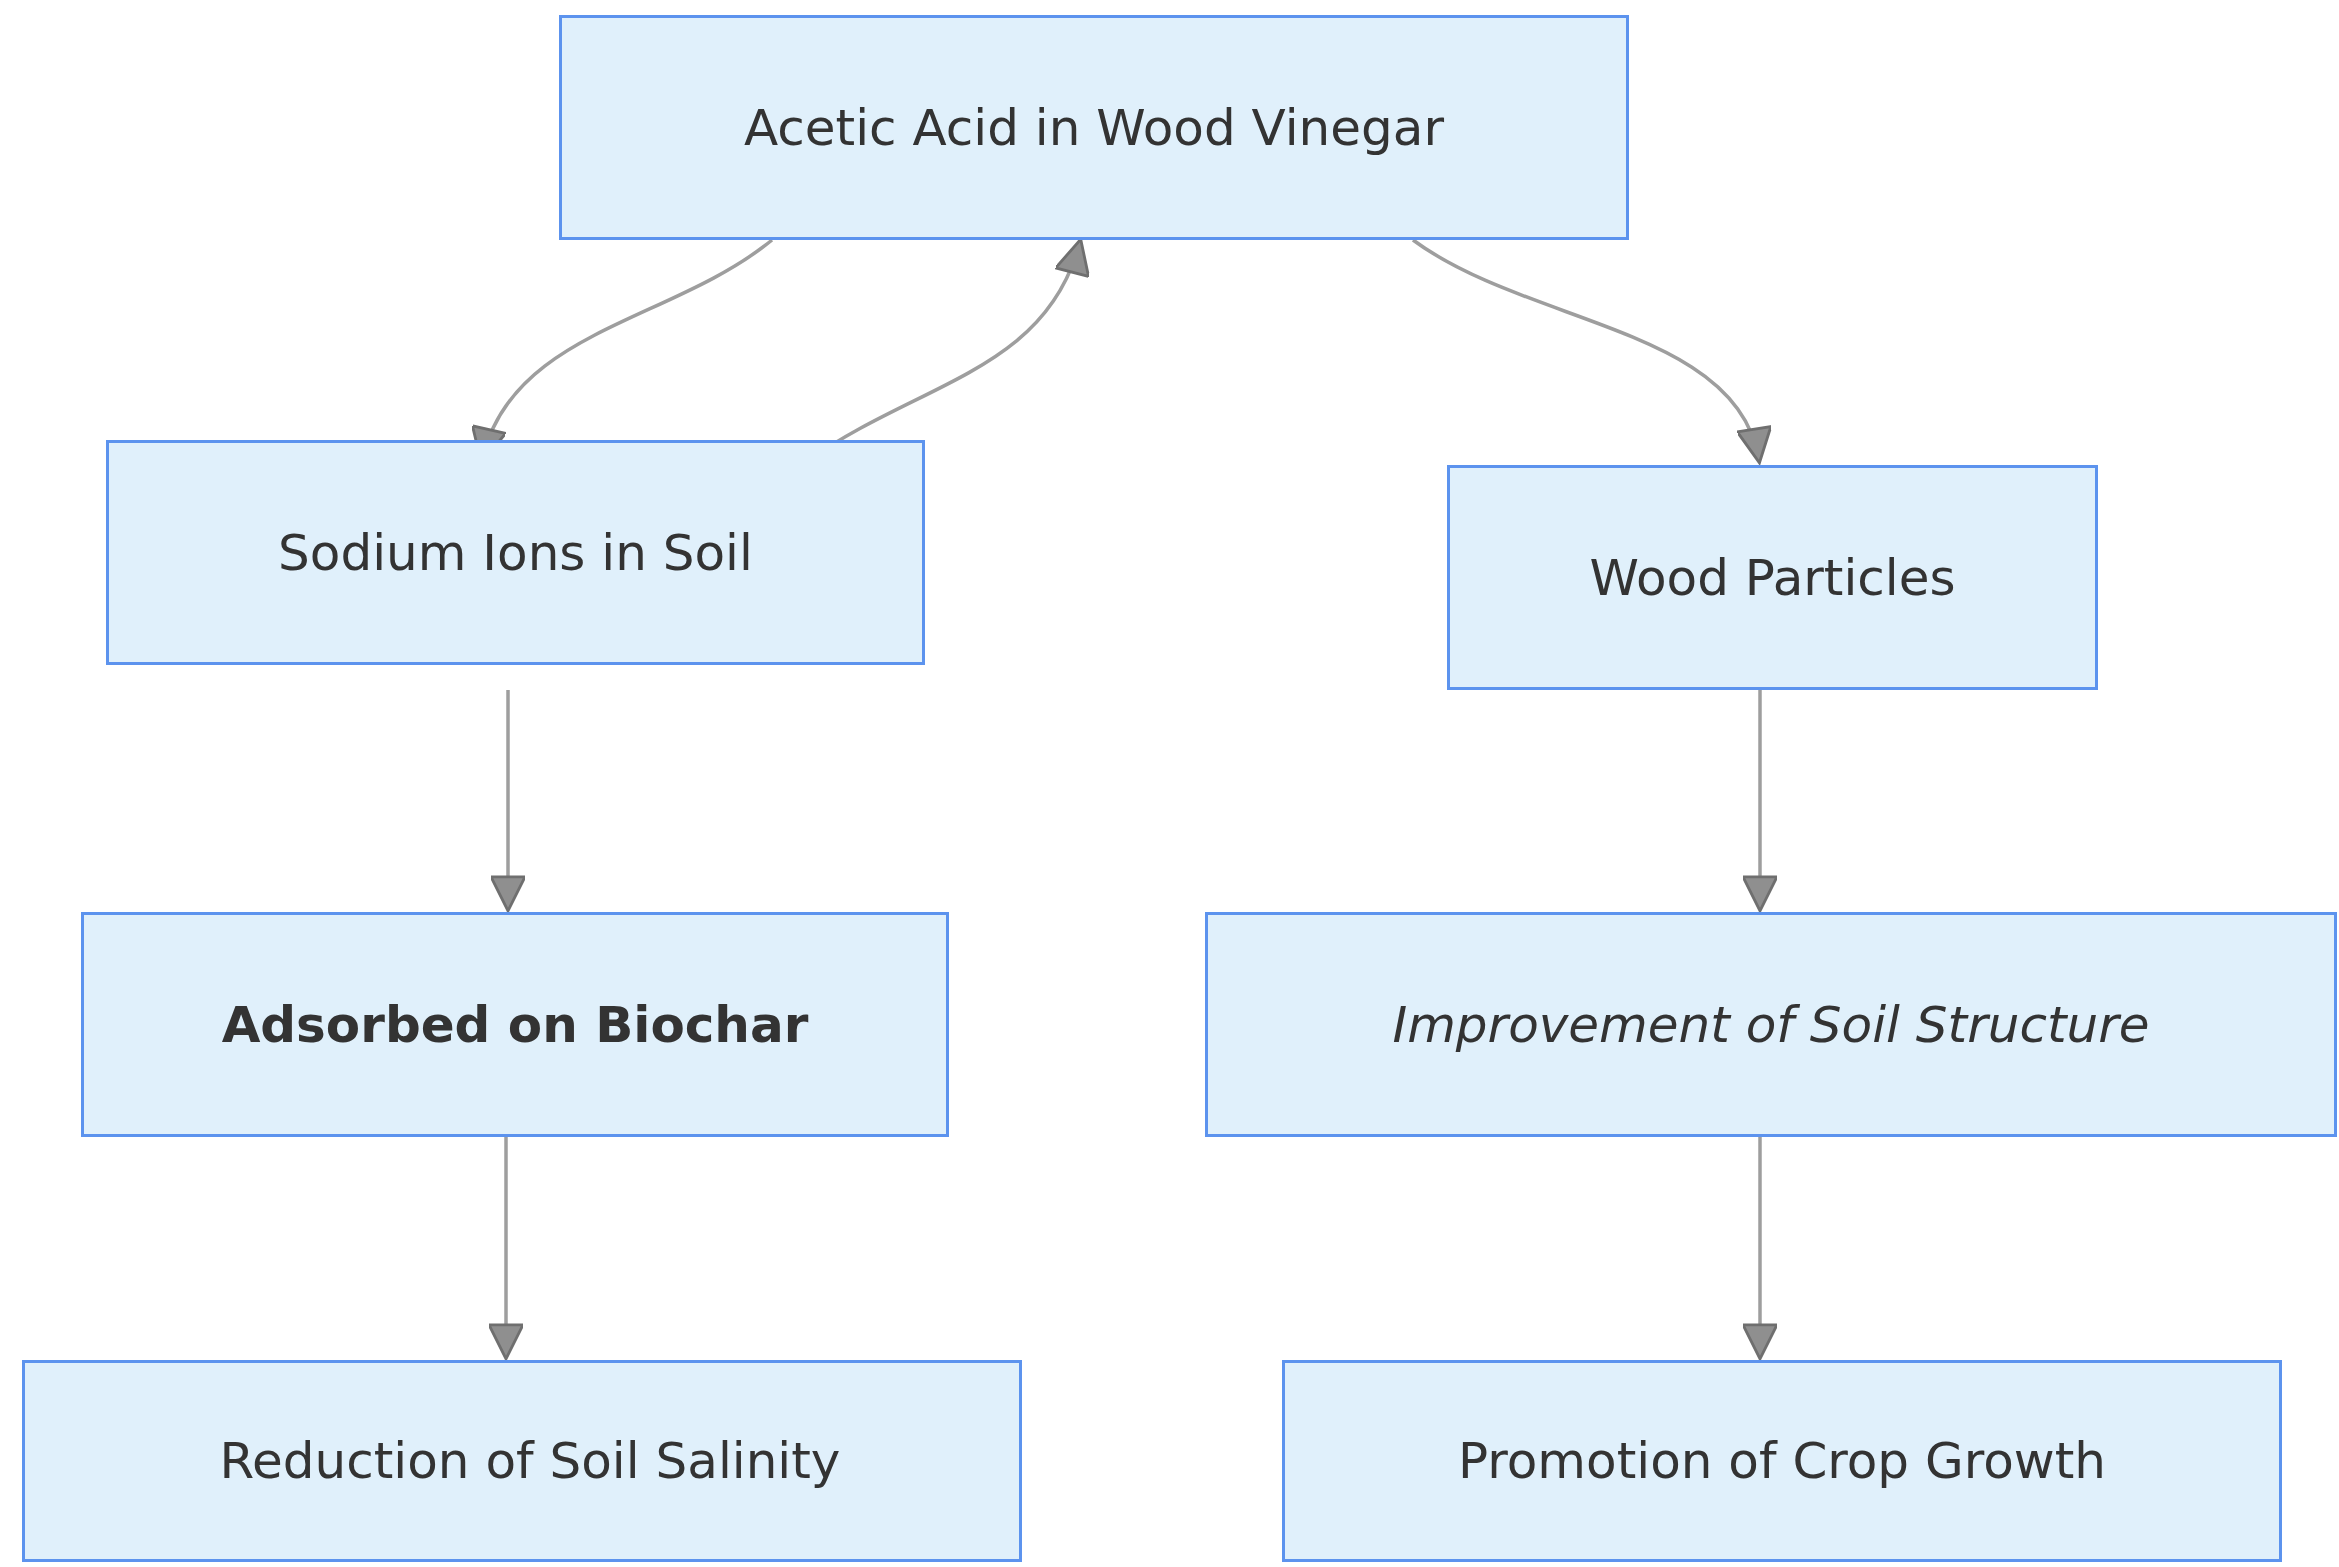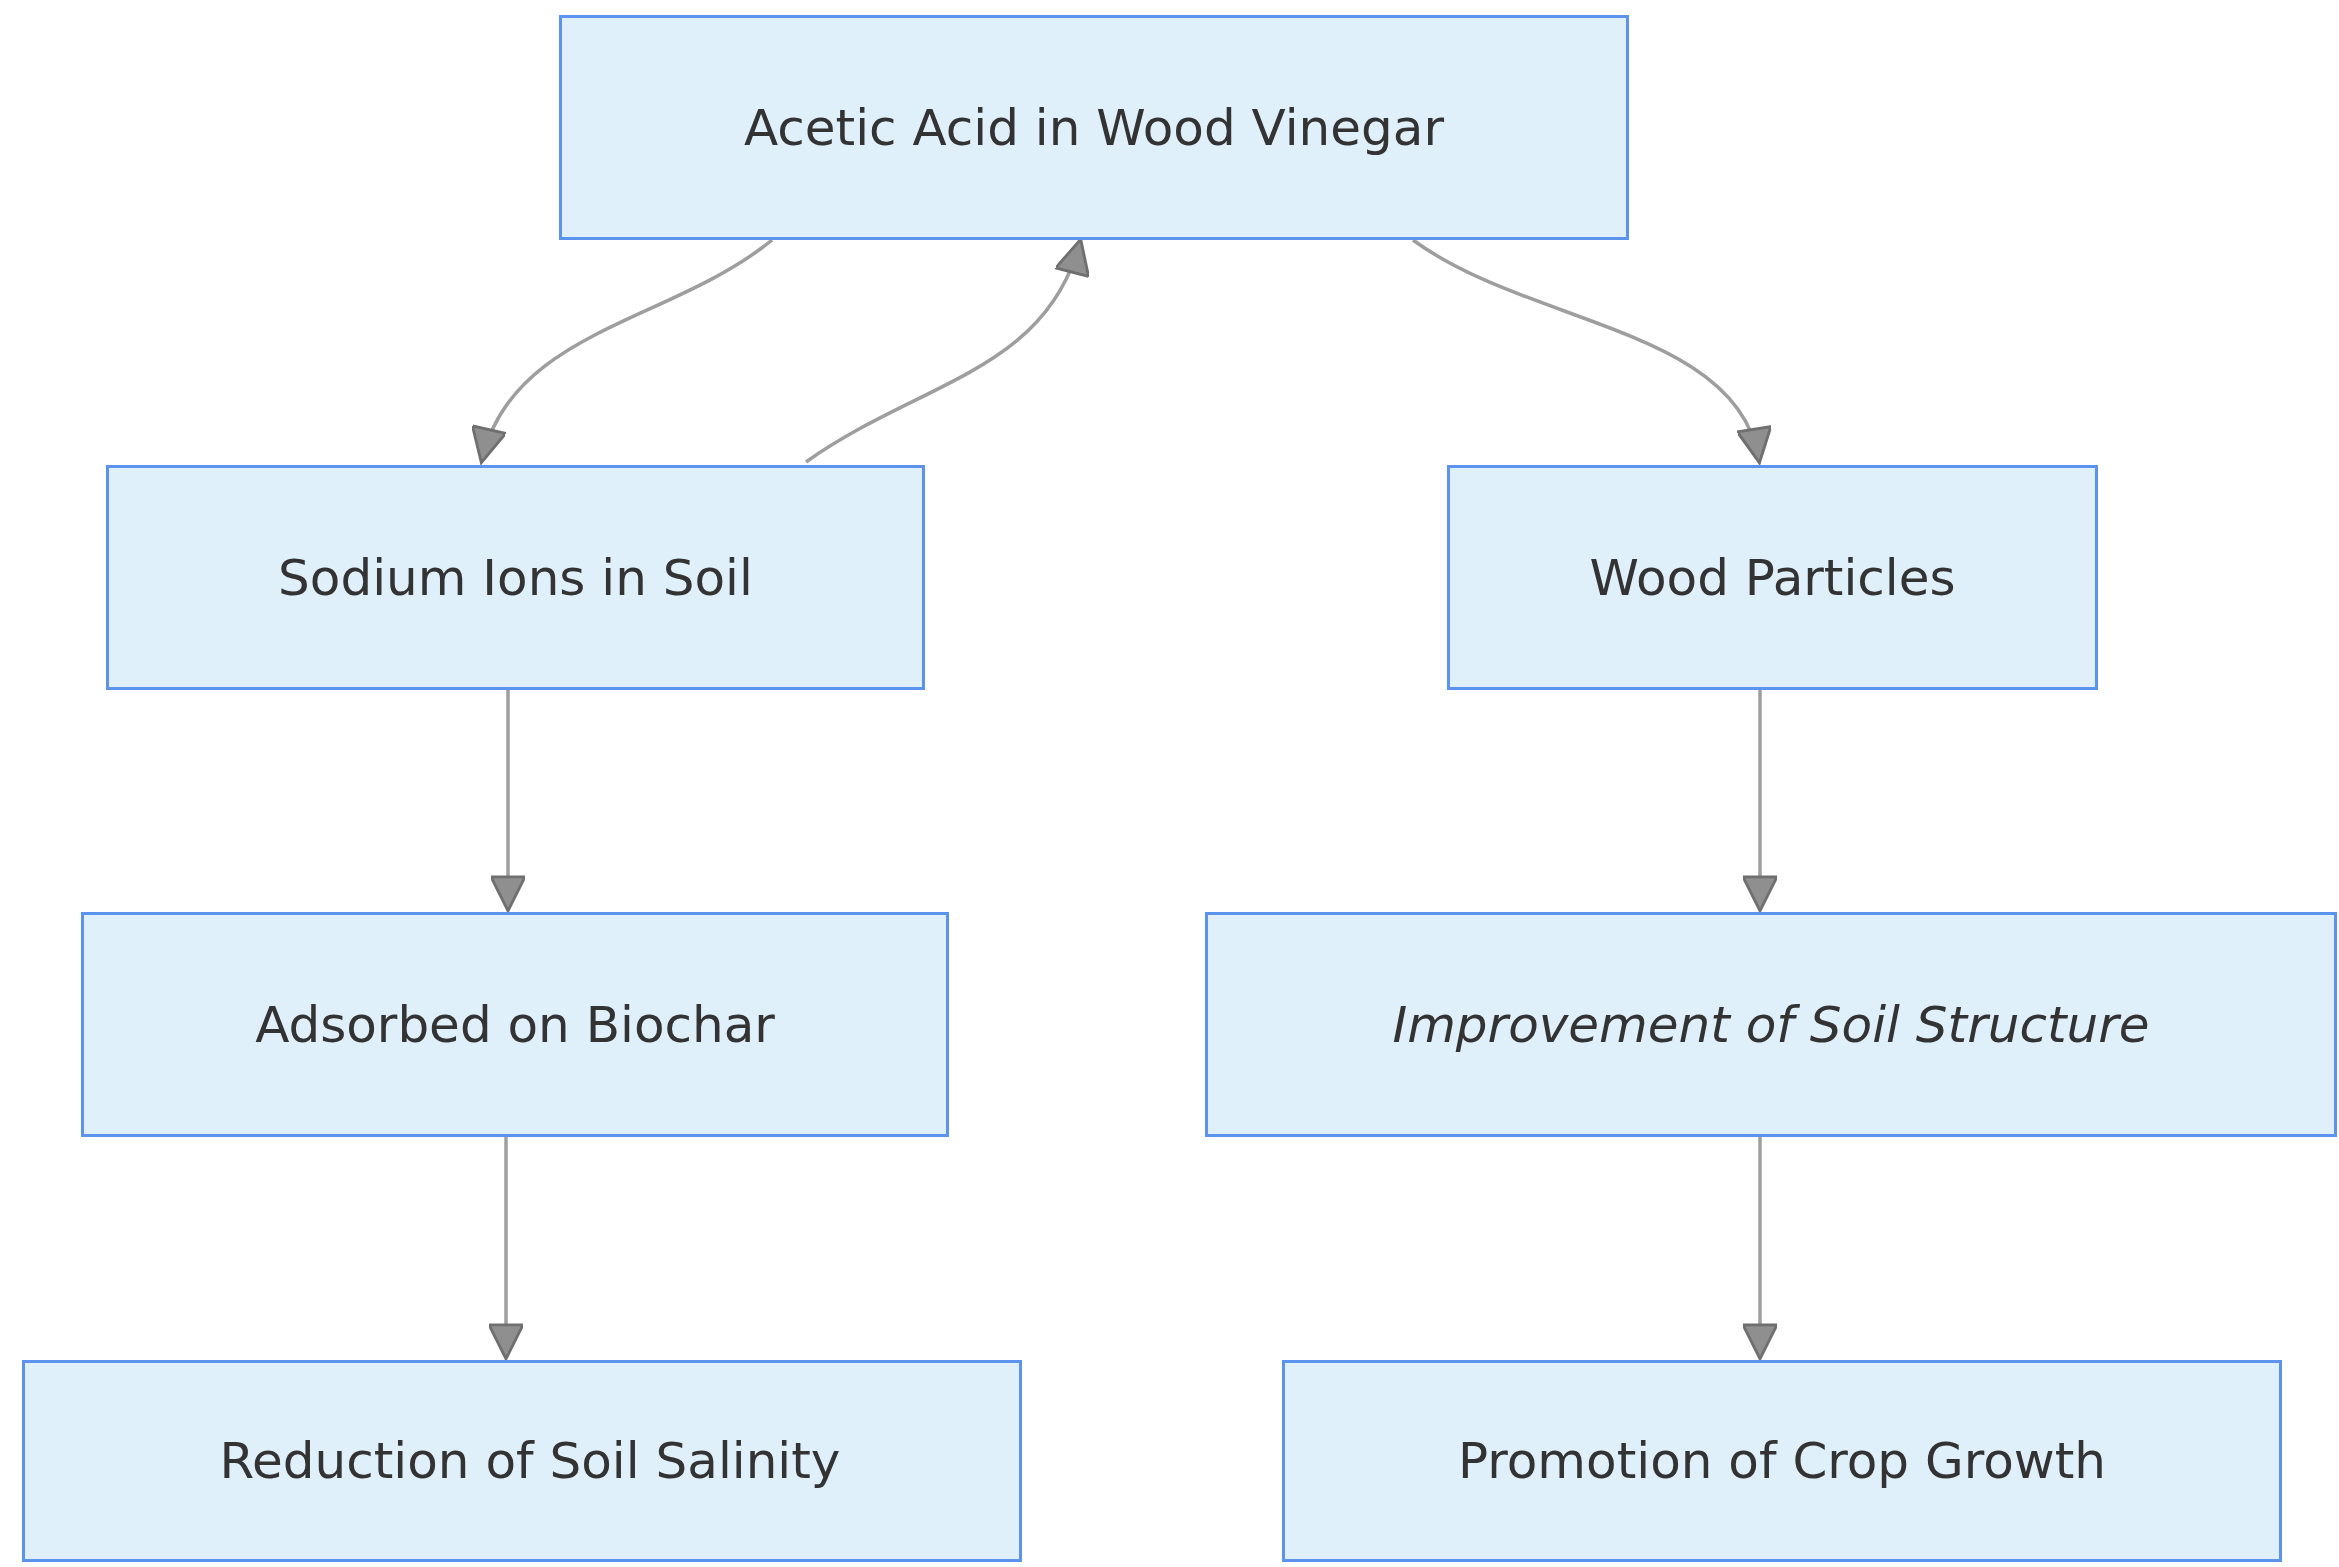--- a/index.html
+++ b/index.html
@@ -45,23 +45,23 @@
     color: var(--node_text);
     display: flex;
     align-items: center;
     justify-content: center;
     text-align: center;
     font-size: 50px;
     line-height: 1.2;
     margin-left: 12px;
   }
   #node-acetic-acid     { left: 547px;  top: 15px;   width: 1070px; height: 225px; }
-  #node-sodium-ions     { left: 94px;   top: 465px;  width: 819px;  height: 225px; }
+  #node-sodium-ions     { left: 94px;   top: 440px;  width: 819px;  height: 225px; }
   #node-soil-particles  { left: 1435px; top: 465px;  width: 651px;  height: 225px; }
-  #node-adsorbed-biochar{ left: 69px;   top: 912px;  width: 868px;  height: 225px; }
+  #node-adsorbed-biochar{ left: 69px;   top: 912px;  width: 868px;  height: 225px; font-weight: bold; }
   #node-soil-structure  { left: 1193px; top: 912px;  width: 1132px; height: 225px; font-style: italic; }
   #node-soil-salinity   { left: 10px;   top: 1360px; width: 1000px; height: 202px; padding-left: 16px; }
   #node-crop-growth     { left: 1270px; top: 1360px; width: 1000px; height: 202px; }
 </style>
 </head>
 <body>
 
 <div class="canvas">
 
   <svg class="edges-layer" viewBox="0 0 2339 1567" xmlns="http://www.w3.org/2000/svg">

